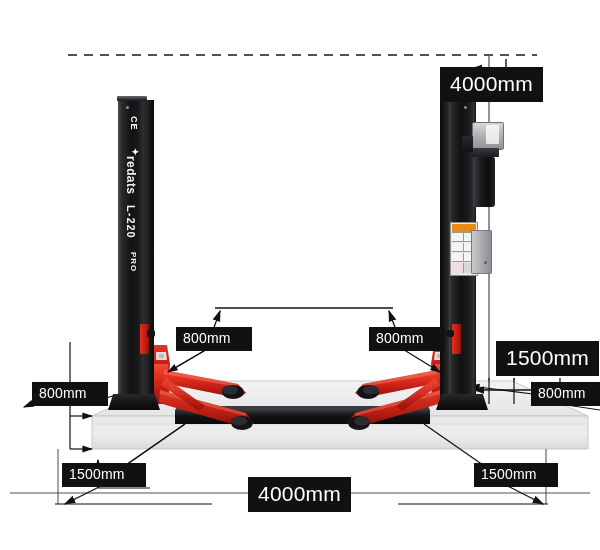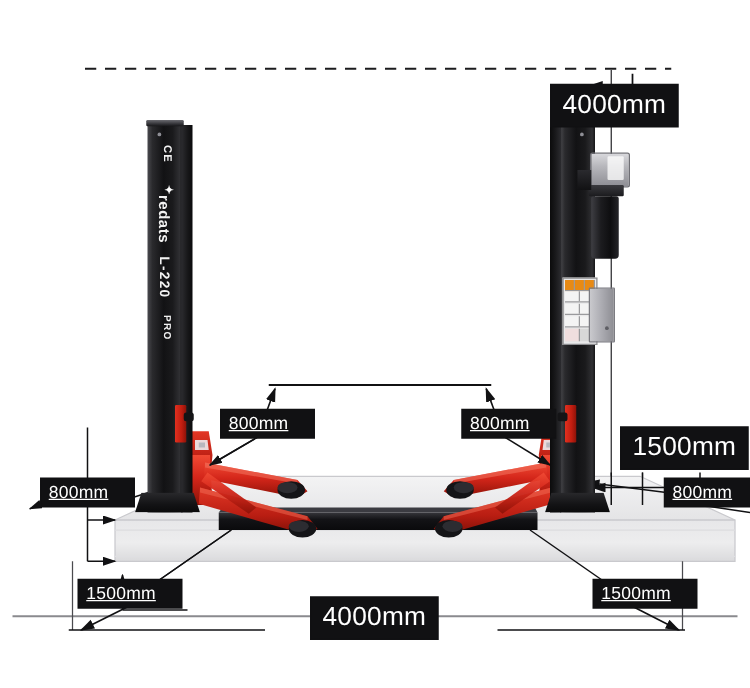--- a/index.html
+++ b/index.html
@@ -15,21 +15,21 @@
   
   .dim{
     position:absolute;background:#111113;color:#ffffff;
     font-family:"Liberation Sans", sans-serif;
     line-height:1;white-space:nowrap;
     display:flex;align-items:center;justify-content:center;
     letter-spacing:.2px;
     box-shadow:0 0 0 1px #111113;
   }
   .dim.lg{font-size:21px;padding:5px 9px 7px 9px;font-weight:400;}
-  .dim.sm{font-size:14px;padding:3px 20px 5px 6px;font-weight:400;text-decoration:underline;}
+  .dim.sm{font-size:14px;padding:3px 20px 5px 6px;font-weight:400;}
 
   
   .post{position:absolute;}
   .post-body{position:absolute;left:0;top:0;width:100%;height:100%;
     background:linear-gradient(90deg,#4a4a4e 0%,#2a2a2d 14%,#121214 46%,#1a1a1c 72%,#303033 92%,#151517 100%);
   }
   .post-side{position:absolute;top:0;height:100%;width:9px;
     background:linear-gradient(90deg,#2c2c30 0%,#18181a 55%,#0b0b0c 100%);
   }
   .post-cap{position:absolute;height:5px;left:-1px;right:-1px;top:-4px;

